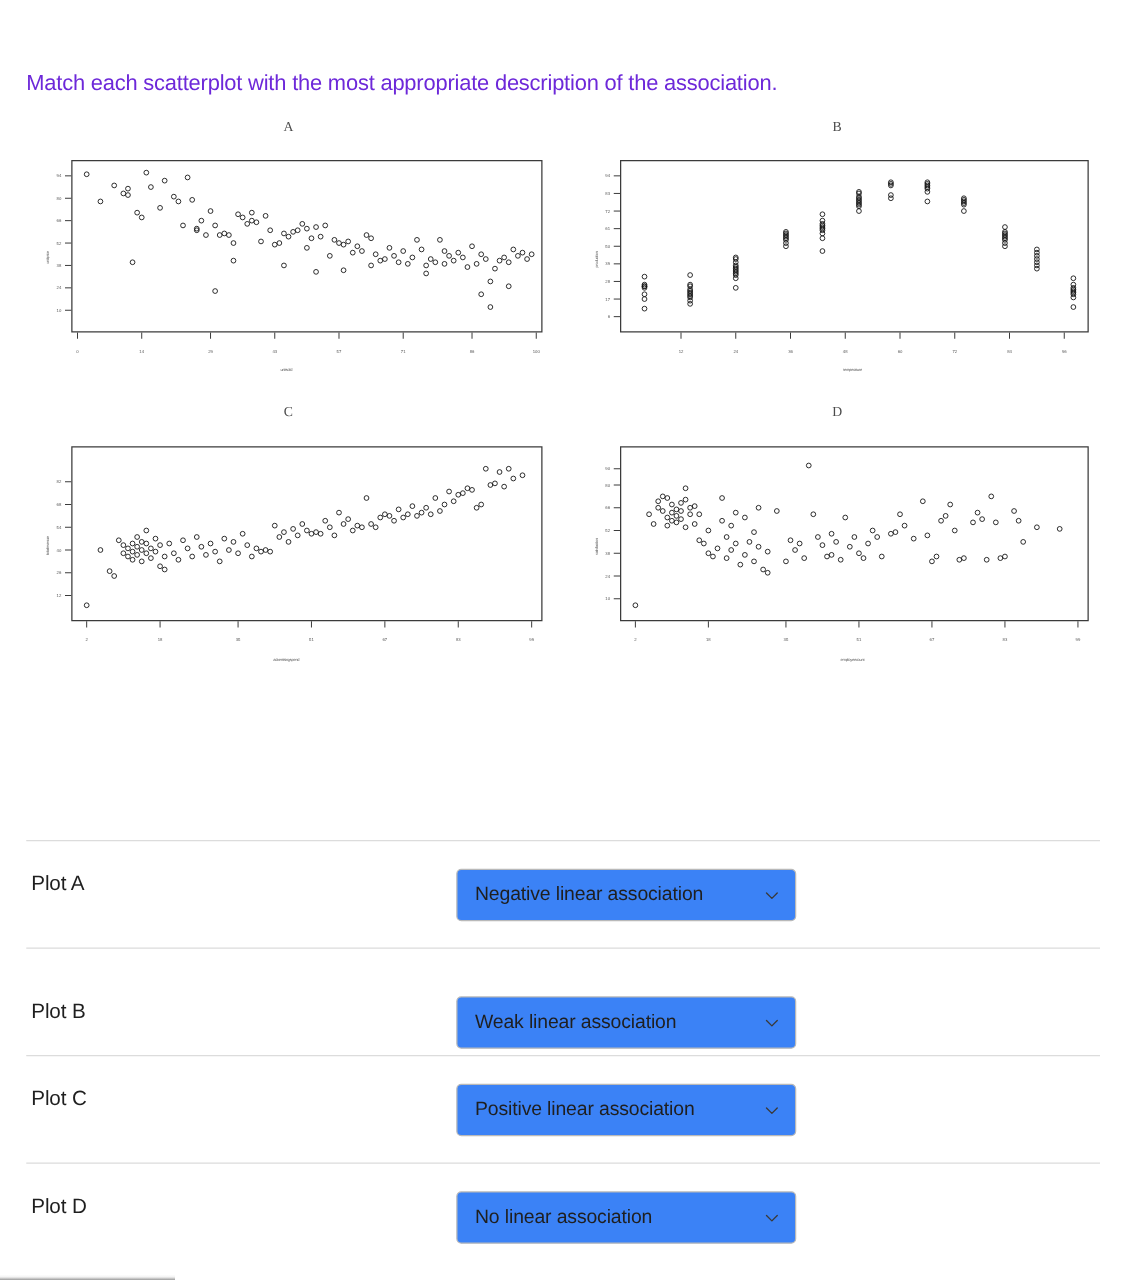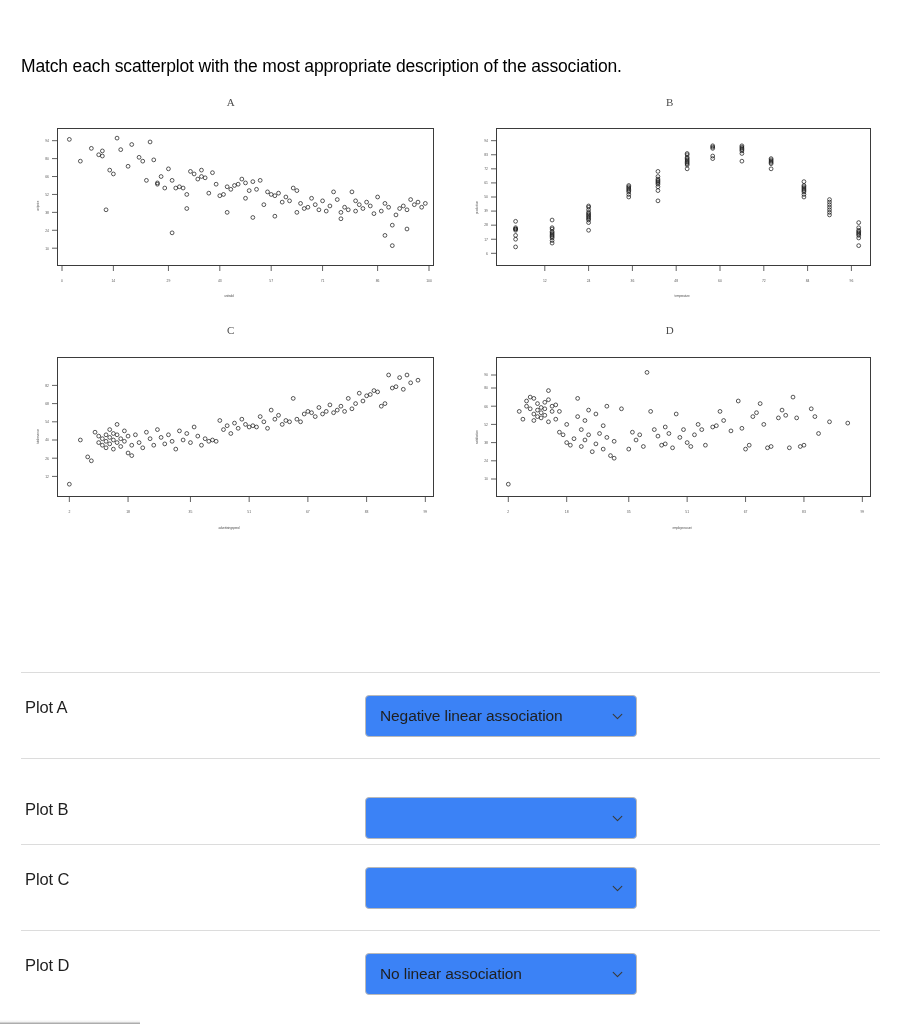--- a/index.html
+++ b/index.html
@@ -18,21 +18,21 @@
   }
 
   
   .prompt {
     position: absolute;
     left: 21px;
     top: 54px;
     font-size: 17.5px;
     line-height: 24px;
     letter-spacing: -0.15px;
-    color: #000000;
+    color: #6d28d9;
     white-space: nowrap;
   }
 
   
   .plots {
     position: absolute;
     left: 0;
     top: 96px;
     width: 901px;
     height: 450px;
@@ -739,33 +739,35 @@
         </svg>
       </span>
     </div>
   </div>
 
   <div class="rule" style="top:86px;"></div>
 
   <div class="answer-row" style="top:86px;margin-top:16px;">
     <div class="row-label">Plot B</div>
     <div class="dropdown">
+      <div class="dropdown-value">Weak linear association</div>
       <span class="chevron">
         <svg width="11" height="11" viewBox="0 0 11 11">
           <path d="M1.2 3.4 L5.5 7.7 L9.8 3.4" fill="none" stroke="#3a3a3a" stroke-width="1.1" stroke-linecap="round" stroke-linejoin="round"></path>
         </svg>
       </span>
     </div>
   </div>
 
   <div class="rule" style="top:172px;"></div>
 
   <div class="answer-row" style="top:172px;">
     <div class="row-label">Plot C</div>
     <div class="dropdown">
+      <div class="dropdown-value">Positive linear association</div>
       <span class="chevron">
         <svg width="11" height="11" viewBox="0 0 11 11">
           <path d="M1.2 3.4 L5.5 7.7 L9.8 3.4" fill="none" stroke="#3a3a3a" stroke-width="1.1" stroke-linecap="round" stroke-linejoin="round"></path>
         </svg>
       </span>
     </div>
   </div>
 
   <div class="rule" style="top:258px;"></div>
 

